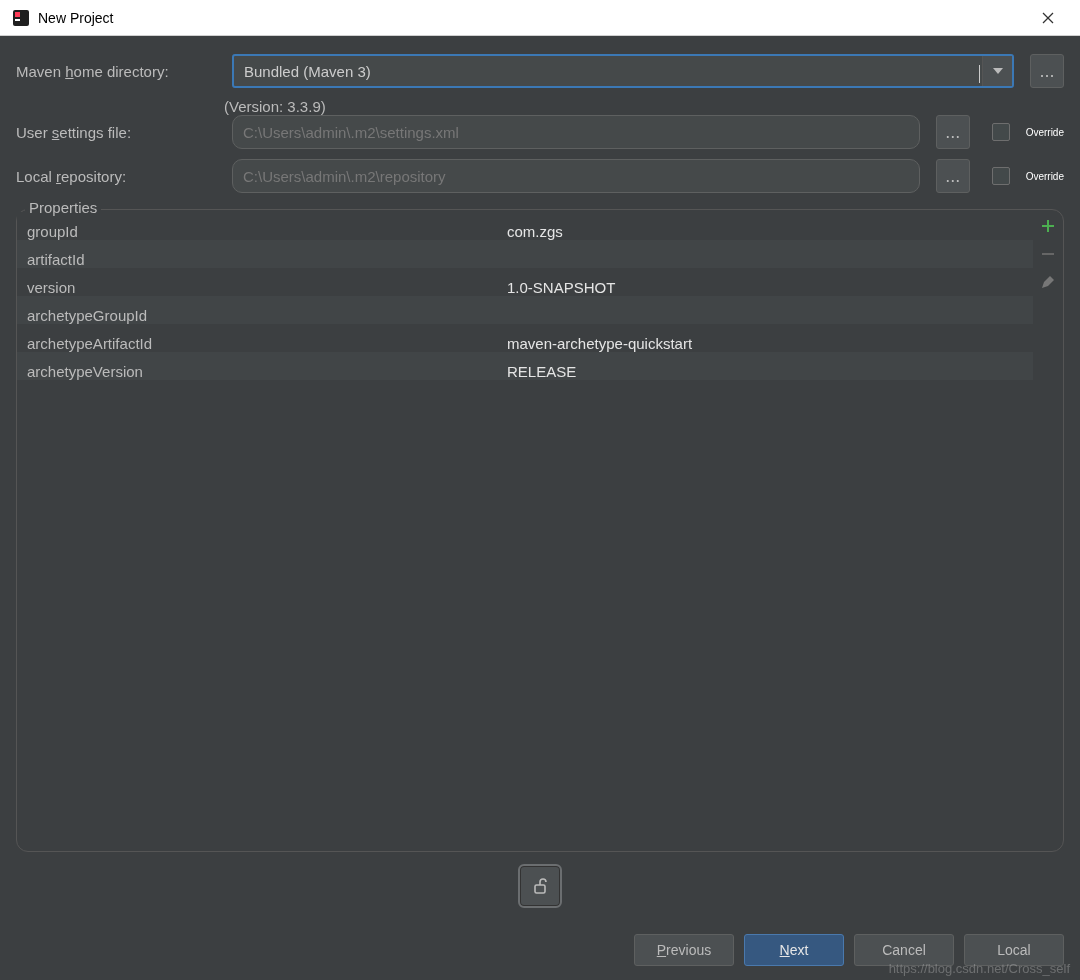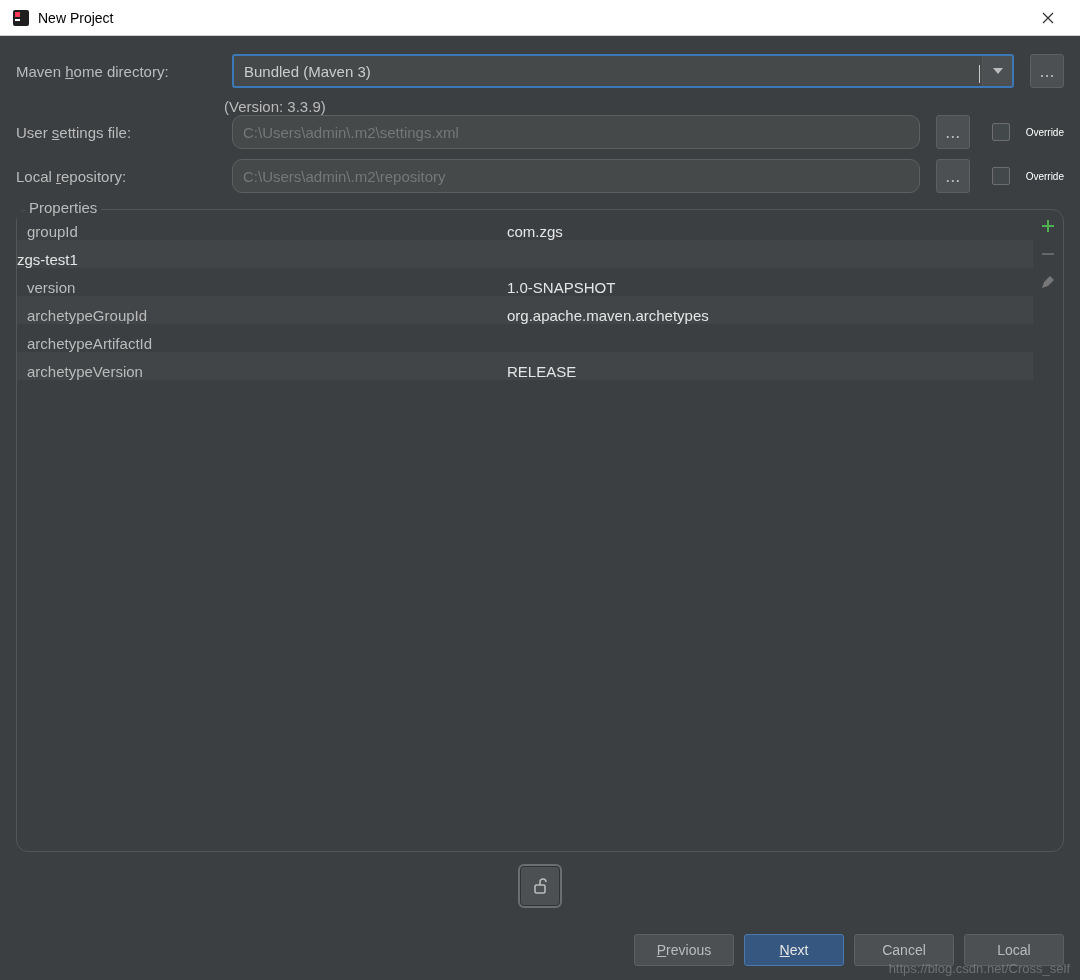--- a/index.html
+++ b/index.html
@@ -321,32 +321,32 @@
 
   <div class="properties-fieldset">
     <div class="properties-legend">Properties</div>
     <div class="properties-body">
       <div class="properties-table" id="properties-table">
           <div class="prop-row">
             <div class="prop-key">groupId</div>
             <div class="prop-val">com.zgs</div>
           </div>
           <div class="prop-row">
-            <div class="prop-val">zgs-test1</div>
+            <div class="prop-key">artifactId</div>
           </div>
           <div class="prop-row">
             <div class="prop-key">version</div>
             <div class="prop-val">1.0-SNAPSHOT</div>
           </div>
           <div class="prop-row">
             <div class="prop-key">archetypeGroupId</div>
-            <div class="prop-val">org.apache.maven.archetypes</div>
           </div>
           <div class="prop-row">
             <div class="prop-key">archetypeArtifactId</div>
+            <div class="prop-val">maven-archetype-quickstart</div>
           </div>
           <div class="prop-row">
             <div class="prop-key">archetypeVersion</div>
             <div class="prop-val">RELEASE</div>
           </div>
         </div>
       <div class="properties-toolbar">
         <div class="tool-icon">
           <svg width="16" height="16" viewBox="0 0 16 16">
             <line x1="8" y1="2" x2="8" y2="14" stroke="#4caf50" stroke-width="2"></line>

